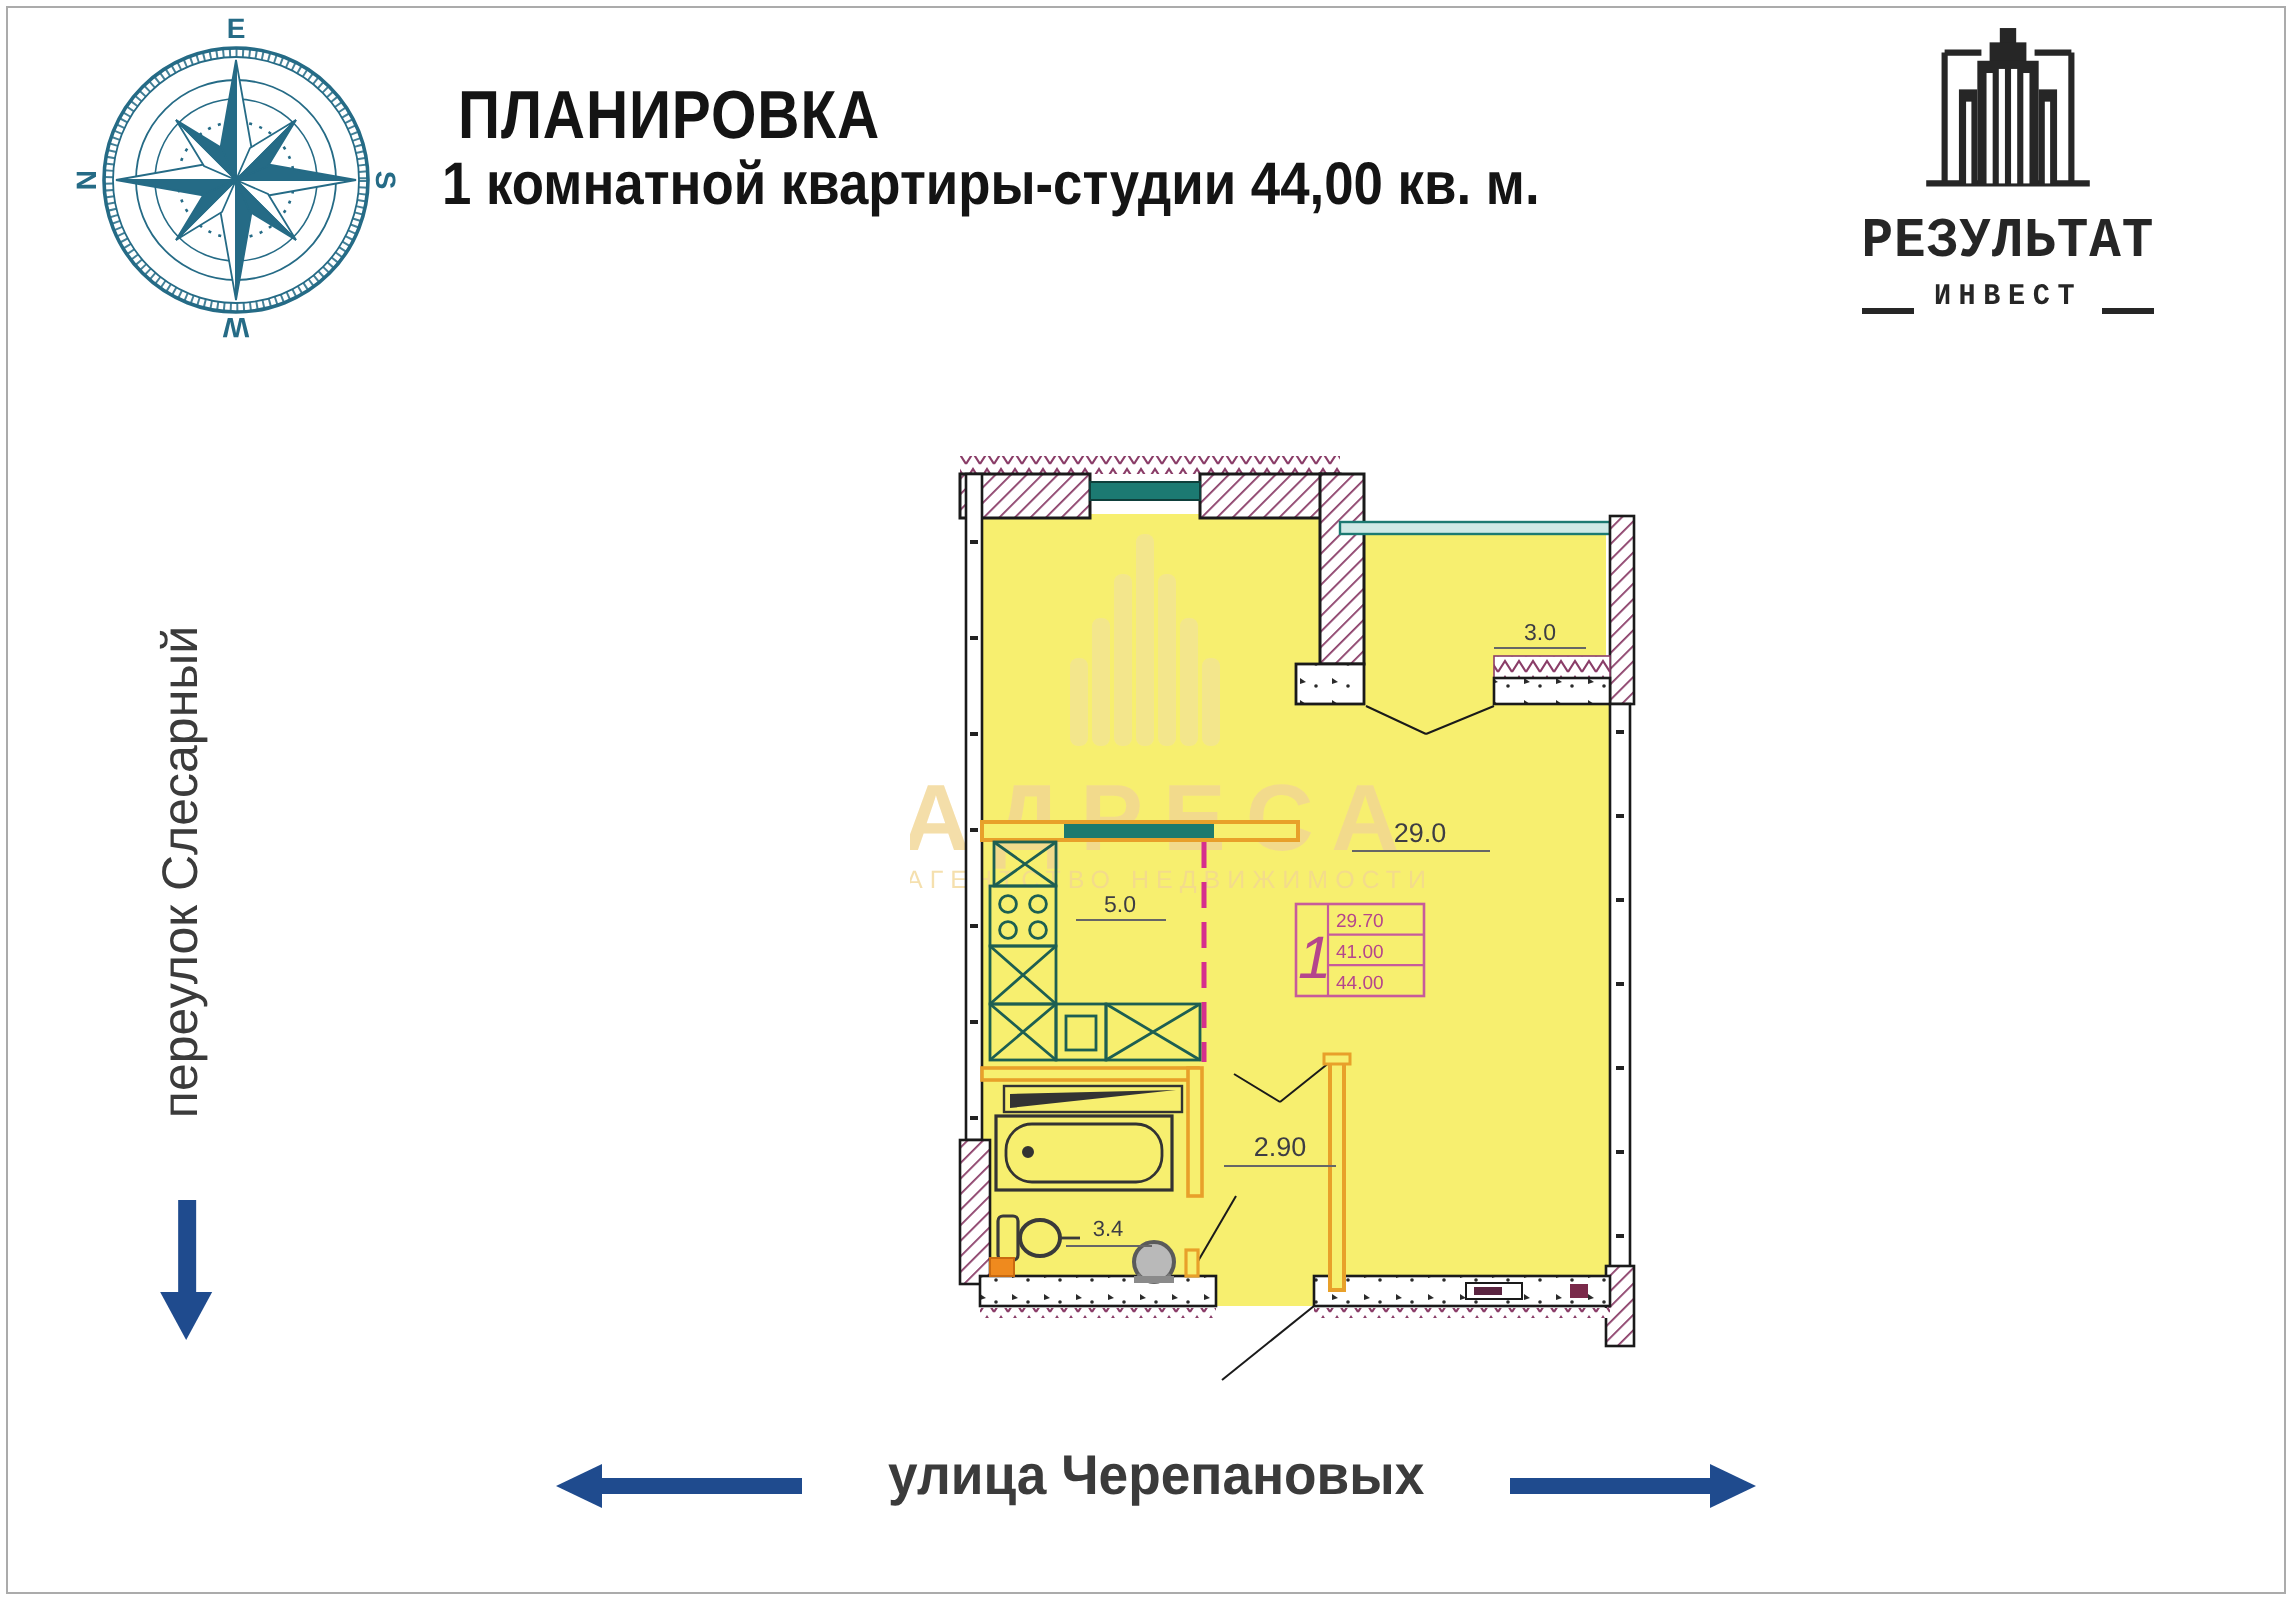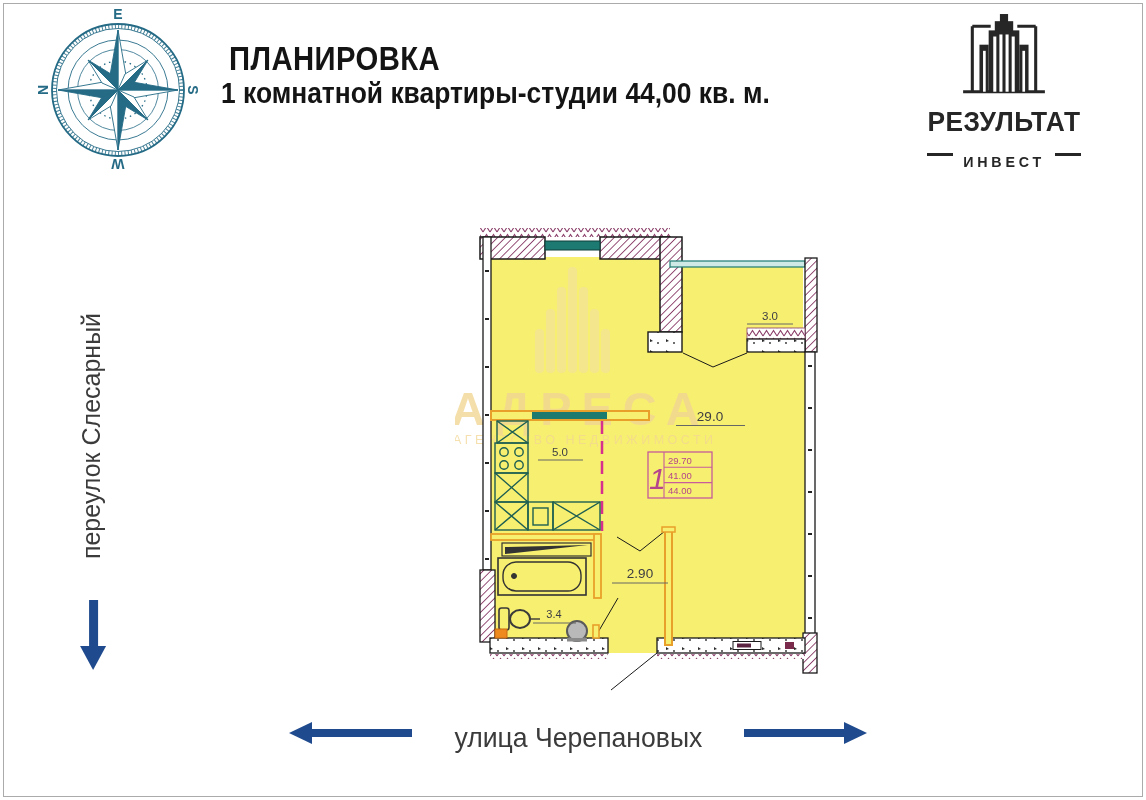--- a/index.html
+++ b/index.html
@@ -7,40 +7,40 @@
     width:1146px;height:800px;position:relative;background:#ffffff;
     font-family:"Liberation Sans",sans-serif;overflow:hidden;
   }
   .frame{position:absolute;inset:3px;border:1px solid #ababab;pointer-events:none;}
 
   
   .title{position:absolute;left:173px;right:173px;top:40px;text-align:left;color:#141414;}
   .title .l1{font-size:34px;font-weight:bold;transform:scaleX(.86);letter-spacing:.5px;line-height:36px;}
   .title .l2{font-size:30px;font-weight:bold;transform:scaleX(.88);letter-spacing:0;line-height:34px;}
 
-  .logo{position:absolute;left:898px;top:14px;width:212px;text-align:center;color:#262626;}
+  .logo{position:absolute;left:898px;top:14px;width:212px;text-align:center;color:#262626;font-family:Liberation Mono, monospace;}
   .logo .icon{display:block;margin:0 auto;}
   .logo .name{font-size:28px;font-weight:bold;transform:scaleX(.94);letter-spacing:.5px;margin-top:2px;}
-  .logo .sub{display:flex;align-items:flex-start;justify-content:center;gap:8px;margin-top:15px;}
+  .logo .sub{display:flex;align-items:flex-end;justify-content:center;gap:8px;margin-top:3px;}
   .logo .sub .txt{font-size:15px;font-weight:bold;letter-spacing:4px;transform:scaleX(.95);}
   .logo .sub .dash{width:26px;height:3px;background:#262626;}
 
   .compass{position:absolute;left:36px;top:6px;}
 
   
   .street-left{position:absolute;left:55px;top:268px;width:72px;height:412px;}
   .street-left .label{
     position:absolute;left:50%;top:168px;transform:translate(-50%,-50%) rotate(-90deg);
     white-space:nowrap;font-size:25px;color:#3b3b3b;transform-origin:center;letter-spacing:0;
   }
   .arrow-v{position:absolute;left:50%;top:332px;transform:translateX(-42%);width:26px;}
   .arrow-v .shaft{width:9px;height:46px;background:#1f4b8e;margin:0 auto;}
   .arrow-v .head{width:0;height:0;margin:0 auto;border-left:13px solid transparent;border-right:13px solid transparent;border-top:24px solid #1f4b8e;}
 
-  .street-bottom{position:absolute;left:320px;right:310px;top:722px;display:flex;align-items:flex-start;justify-content:center;gap:36px;}
+  .street-bottom{position:absolute;left:320px;right:310px;top:722px;display:flex;align-items:flex-end;justify-content:center;gap:36px;font-weight:bold;}
   .street-bottom .label{font-size:28px;color:#3b3b3b;transform:scaleX(.95);white-space:nowrap;}
   .arrow-h{display:flex;align-items:center;}
   .arrow-h .shaft{height:8px;width:100px;background:#1f4b8e;}
   .arrow-h .head-l{width:0;height:0;border-top:11px solid transparent;border-bottom:11px solid transparent;border-right:23px solid #1f4b8e;}
   .arrow-h .head-r{width:0;height:0;border-top:11px solid transparent;border-bottom:11px solid transparent;border-left:23px solid #1f4b8e;}
 
   .plan{position:absolute;left:455px;top:225px;width:380px;height:470px;}
   svg text{font-family:"Liberation Sans",sans-serif;}
 </style>
 </head>

